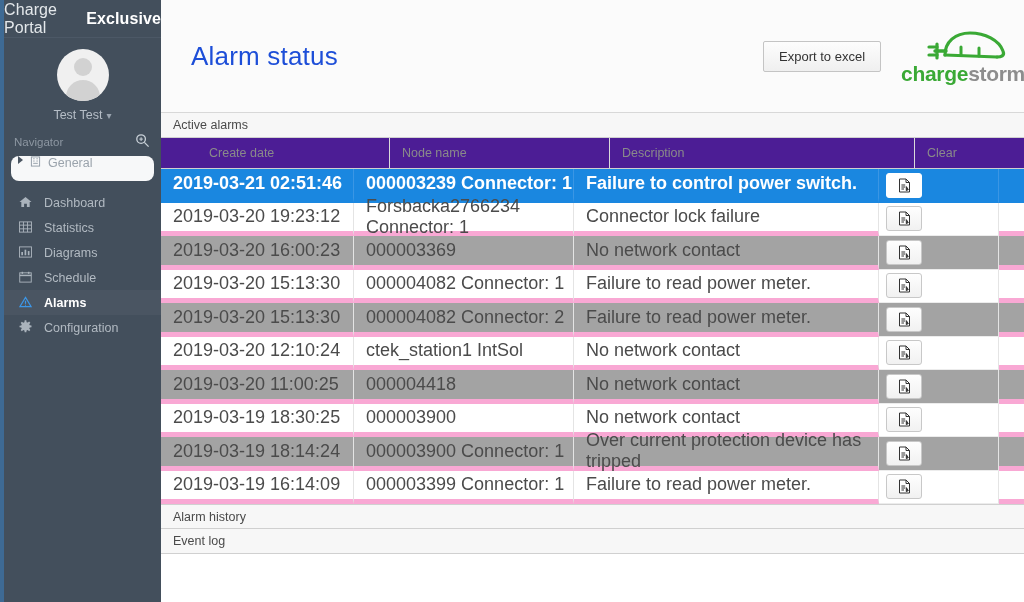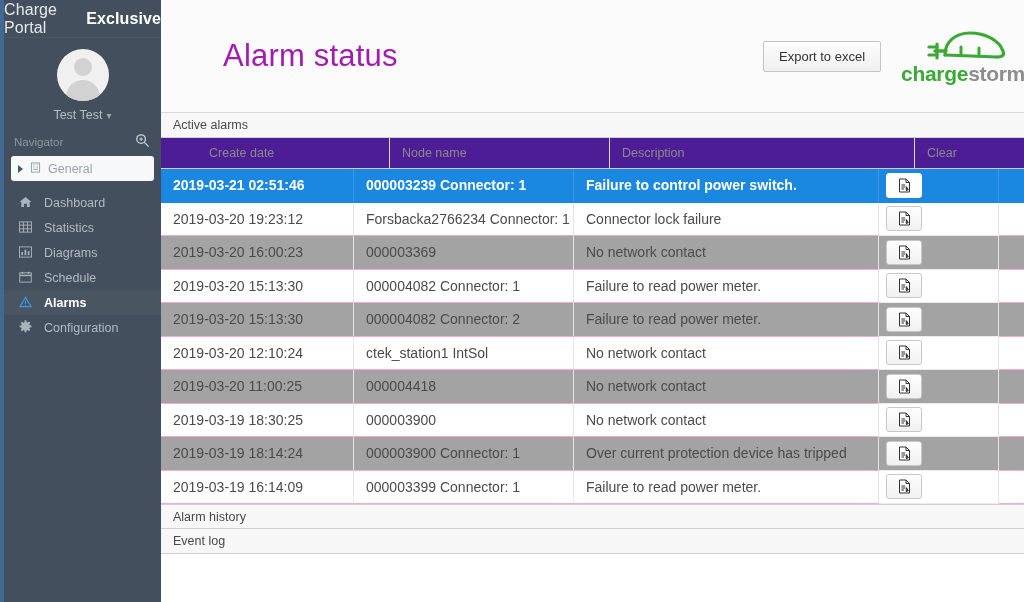--- a/index.html
+++ b/index.html
@@ -85,23 +85,23 @@
   .nav-label {
     color: #8d97a2;
     font-size: 11.5px;
   }
   .search-ico { color: #c9d1d8; line-height: 1; }
 
   .tree-item {
     margin: 3px 7px 0 7px;
     height: 25px;
     background: #f7f8f9;
-    border-radius: 3px;
-    display: flex;
-    align-items: center;
+    border-radius: 8px;
+    display: flex;
+    align-items: flex-start;
     padding-left: 7px;
     gap: 7px;
   }
   .tree-item .caret {
     width: 0; height: 0;
     border-left: 5px solid #4a5561;
     border-top: 4px solid transparent;
     border-bottom: 4px solid transparent;
   }
   .tree-item .t-ico { color: #8e99a4; font-size: 11px; line-height: 1; }
@@ -144,25 +144,24 @@
   .topbar {
     height: 113px;
     background: #fbfbfb;
     border-bottom: 1px solid #d8d8d8;
     display: flex;
     align-items: center;
     padding: 0 18px 0 30px;
     position: relative;
   }
   .page-title {
-    font-size: 31px;
+    font-size: 26px;
     font-weight: 300;
-    color: #a21caf;
+    color: #1d4ed8;
     letter-spacing: .2px;
-    margin-left: 32px;
   }
   .top-right {
     margin-left: auto;
     display: flex;
     align-items: center;
     gap: 20px;
   }
   .btn-export {
     background: linear-gradient(#fdfdfd,#efefef);
     border: 1px solid #c4c4c4;
@@ -235,27 +234,27 @@
   }
   .row {
     display: flex;
     height: 33.5px;
     align-items: stretch;
     background: #ffffff;
   }
   .row.alt { background: #a3a3a3; }
   .row.sel { background: #1a87e0; }
   .row .cell {
-    font-size: 14px;
+    font-size: 18px;
     color: #4b4b4b;
     display: flex;
     align-items: center;
     padding-left: 12px;
     border-right: 1px solid #e4e4e4;
-    border-bottom: 1px solid #f9a8d4;
+    border-bottom: 5px solid #f9a8d4;
   }
   .row.sel .cell { color: #ffffff; font-weight: 700; border-right-color: #3a96e4; border-bottom-color: #1a87e0; }
   .row .cell.last { border-right: none; flex: 1 1 auto; }
   .row .clearcell {
     flex: 0 0 120px;
     display: flex;
     align-items: center;
     padding-left: 7px;
     border-right: 1px solid #e4e4e4;
     border-bottom: 1px solid #ececec;

